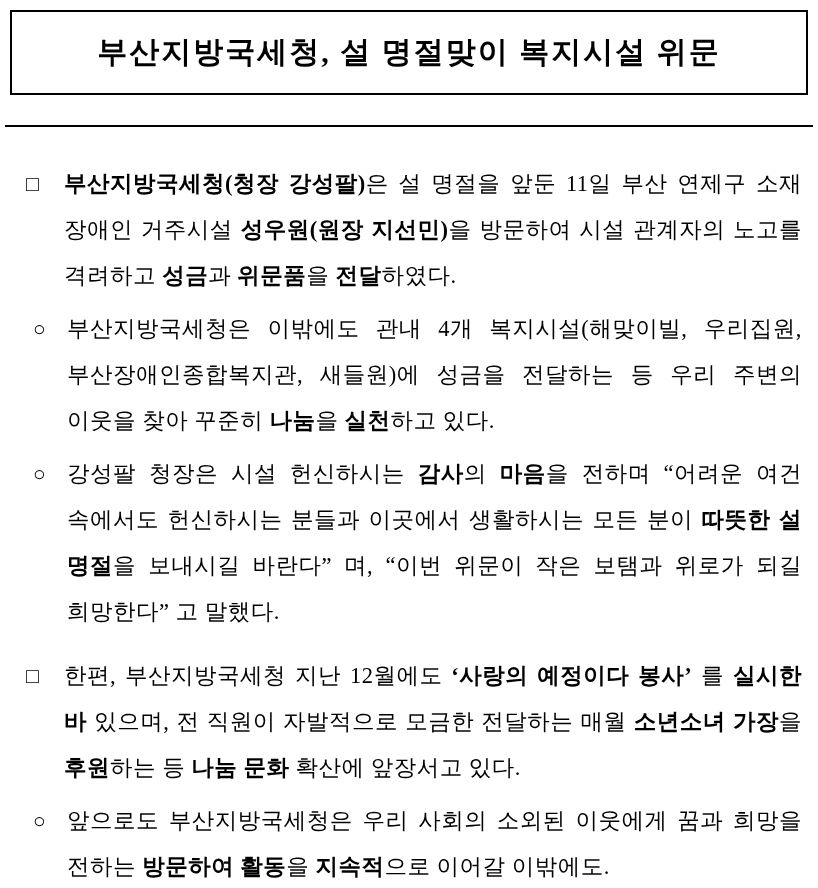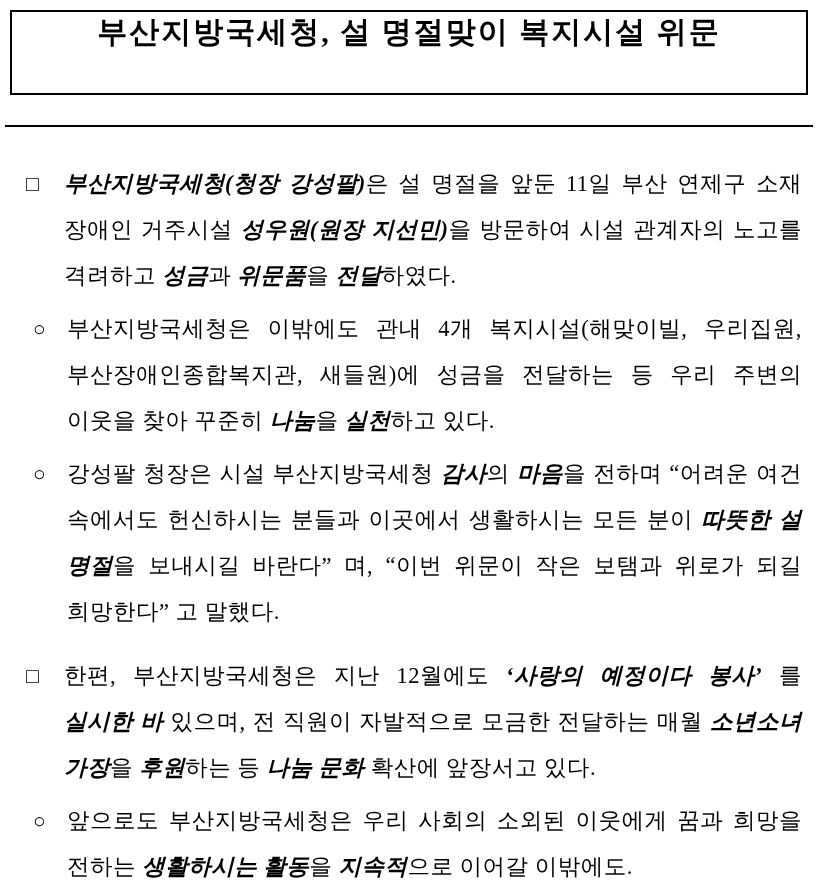--- a/index.html
+++ b/index.html
@@ -19,21 +19,21 @@
     height: 888px;
     background: #ffffff;
     box-sizing: border-box;
   }
   .title-box {
     margin: 10px 10px 0 10px;
     border: 2px solid #000000;
     height: 85px;
     box-sizing: border-box;
     display: flex;
-    align-items: flex-start;
+    align-items: center;
     justify-content: center;
   }
   .doc-title {
     margin: 0;
     font-size: 30px;
     font-weight: bold;
     letter-spacing: 2px;
     white-space: nowrap;
   }
   .divider {
@@ -72,21 +72,20 @@
   .ptext {
     flex: 1;
     font-size: 22.5px;
     line-height: 46px;
     text-align: justify;
     word-break: keep-all;
     letter-spacing: 0.5px;
   }
   .ptext b {
     font-weight: bold;
-    font-style: italic;
   }
 </style>
 </head>
 <body>
 
 <div class="page">
   <div class="title-box">
     <h1 class="doc-title">부산지방국세청, 설 명절맞이 복지시설 위문</h1>
   </div>
   <hr class="divider">
@@ -94,24 +93,24 @@
       <div class="para square">
         <span class="bullet">□</span>
         <div class="ptext"><b>부산지방국세청(청장 강성팔)</b><span>은 설 명절을 앞둔 11일 부산 연제구 소재 장애인 거주시설 </span><b>성우원(원장 지선민)</b><span>을 방문하여 시설 관계자의 노고를 격려하고 </span><b>성금</b><span>과 </span><b>위문품</b><span>을 </span><b>전달</b><span>하였다.</span></div>
       </div>
       <div class="para circle">
         <span class="bullet">○</span>
         <div class="ptext"><span>부산지방국세청은 이밖에도 관내 4개 복지시설(해맞이빌, 우리집원, 부산장애인종합복지관, 새들원)에 성금을 전달하는 등 우리 주변의 이웃을 찾아 꾸준히 </span><b>나눔</b><span>을 </span><b>실천</b><span>하고 있다.</span></div>
       </div>
       <div class="para circle">
         <span class="bullet">○</span>
-        <div class="ptext"><span>강성팔 청장은 시설 부산지방국세청 </span><b>감사</b><span>의 </span><b>마음</b><span>을 전하며 “어려운 여건 속에서도 헌신하시는 분들과 이곳에서 생활하시는 모든 분이 </span><b>따뜻한 설 명절</b><span>을 보내시길 바란다” 며, “이번 위문이 작은 보탬과 위로가 되길 희망한다” 고 말했다.</span></div>
+        <div class="ptext"><span>강성팔 청장은 시설 헌신하시는 </span><b>감사</b><span>의 </span><b>마음</b><span>을 전하며 “어려운 여건 속에서도 헌신하시는 분들과 이곳에서 생활하시는 모든 분이 </span><b>따뜻한 설 명절</b><span>을 보내시길 바란다” 며, “이번 위문이 작은 보탬과 위로가 되길 희망한다” 고 말했다.</span></div>
       </div>
       <div class="para square">
         <span class="bullet">□</span>
-        <div class="ptext"><span>한편, 부산지방국세청은 지난 12월에도 </span><b>‘사랑의 예정이다 봉사’</b><span> 를 </span><b>실시한 바</b><span> 있으며, 전 직원이 자발적으로 모금한 전달하는 매월 </span><b>소년소녀 가장</b><span>을 </span><b>후원</b><span>하는 등 </span><b>나눔 문화</b><span> 확산에 앞장서고 있다.</span></div>
+        <div class="ptext"><span>한편, 부산지방국세청 지난 12월에도 </span><b>‘사랑의 예정이다 봉사’</b><span> 를 </span><b>실시한 바</b><span> 있으며, 전 직원이 자발적으로 모금한 전달하는 매월 </span><b>소년소녀 가장</b><span>을 </span><b>후원</b><span>하는 등 </span><b>나눔 문화</b><span> 확산에 앞장서고 있다.</span></div>
       </div>
       <div class="para circle">
         <span class="bullet">○</span>
-        <div class="ptext"><span>앞으로도 부산지방국세청은 우리 사회의 소외된 이웃에게 꿈과 희망을 전하는 </span><b>생활하시는 활동</b><span>을 </span><b>지속적</b><span>으로 이어갈 이밖에도.</span></div>
+        <div class="ptext"><span>앞으로도 부산지방국세청은 우리 사회의 소외된 이웃에게 꿈과 희망을 전하는 </span><b>방문하여 활동</b><span>을 </span><b>지속적</b><span>으로 이어갈 이밖에도.</span></div>
       </div>
     </div>
 </div>
 
 </body></html>

